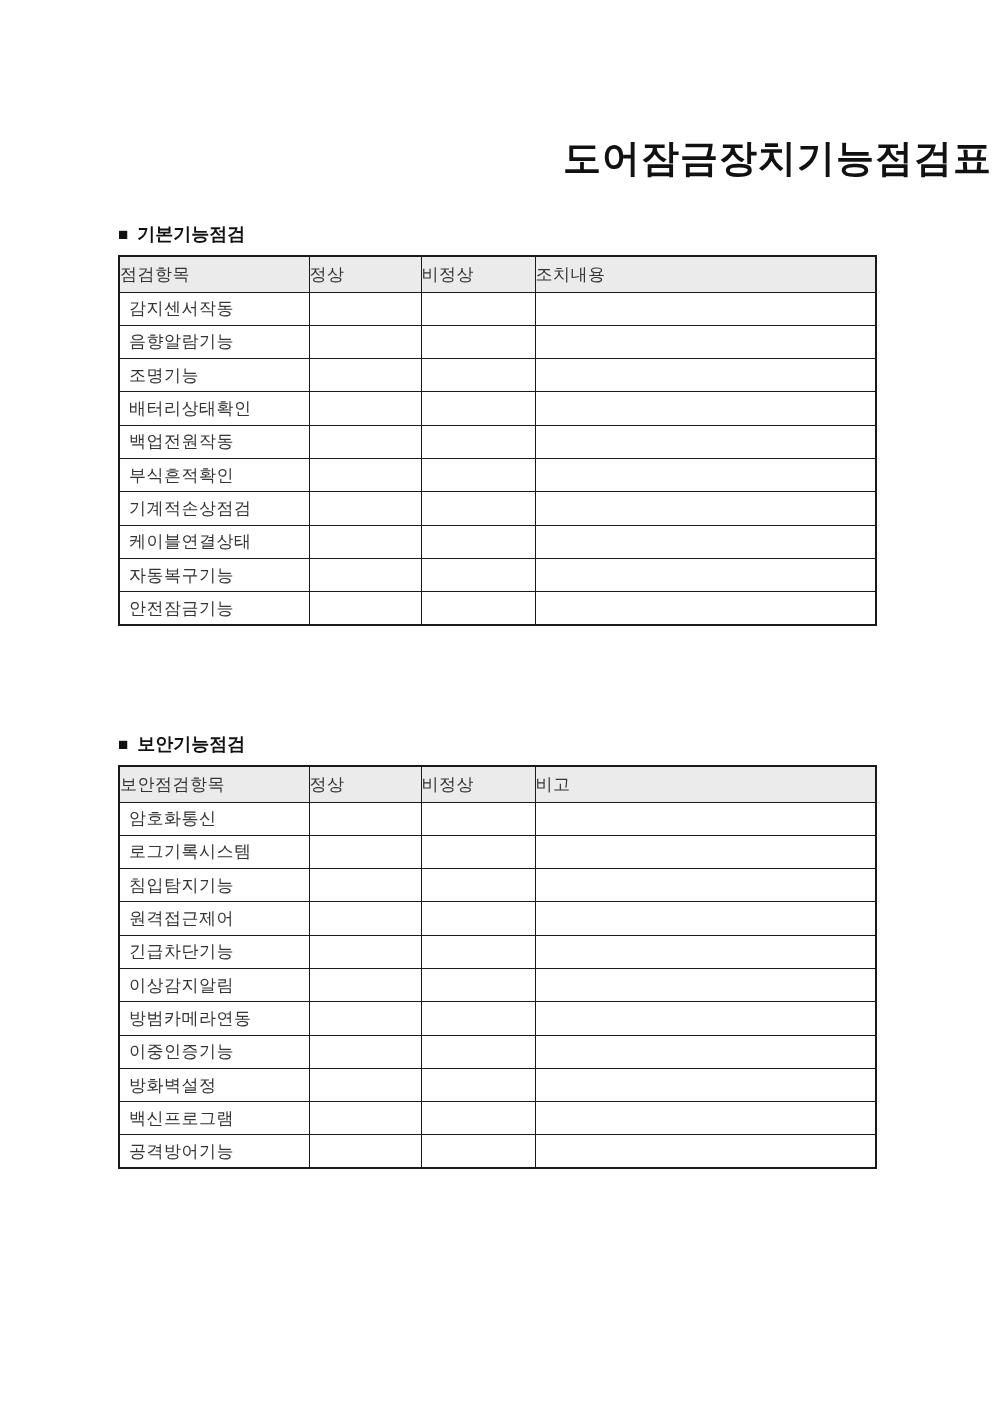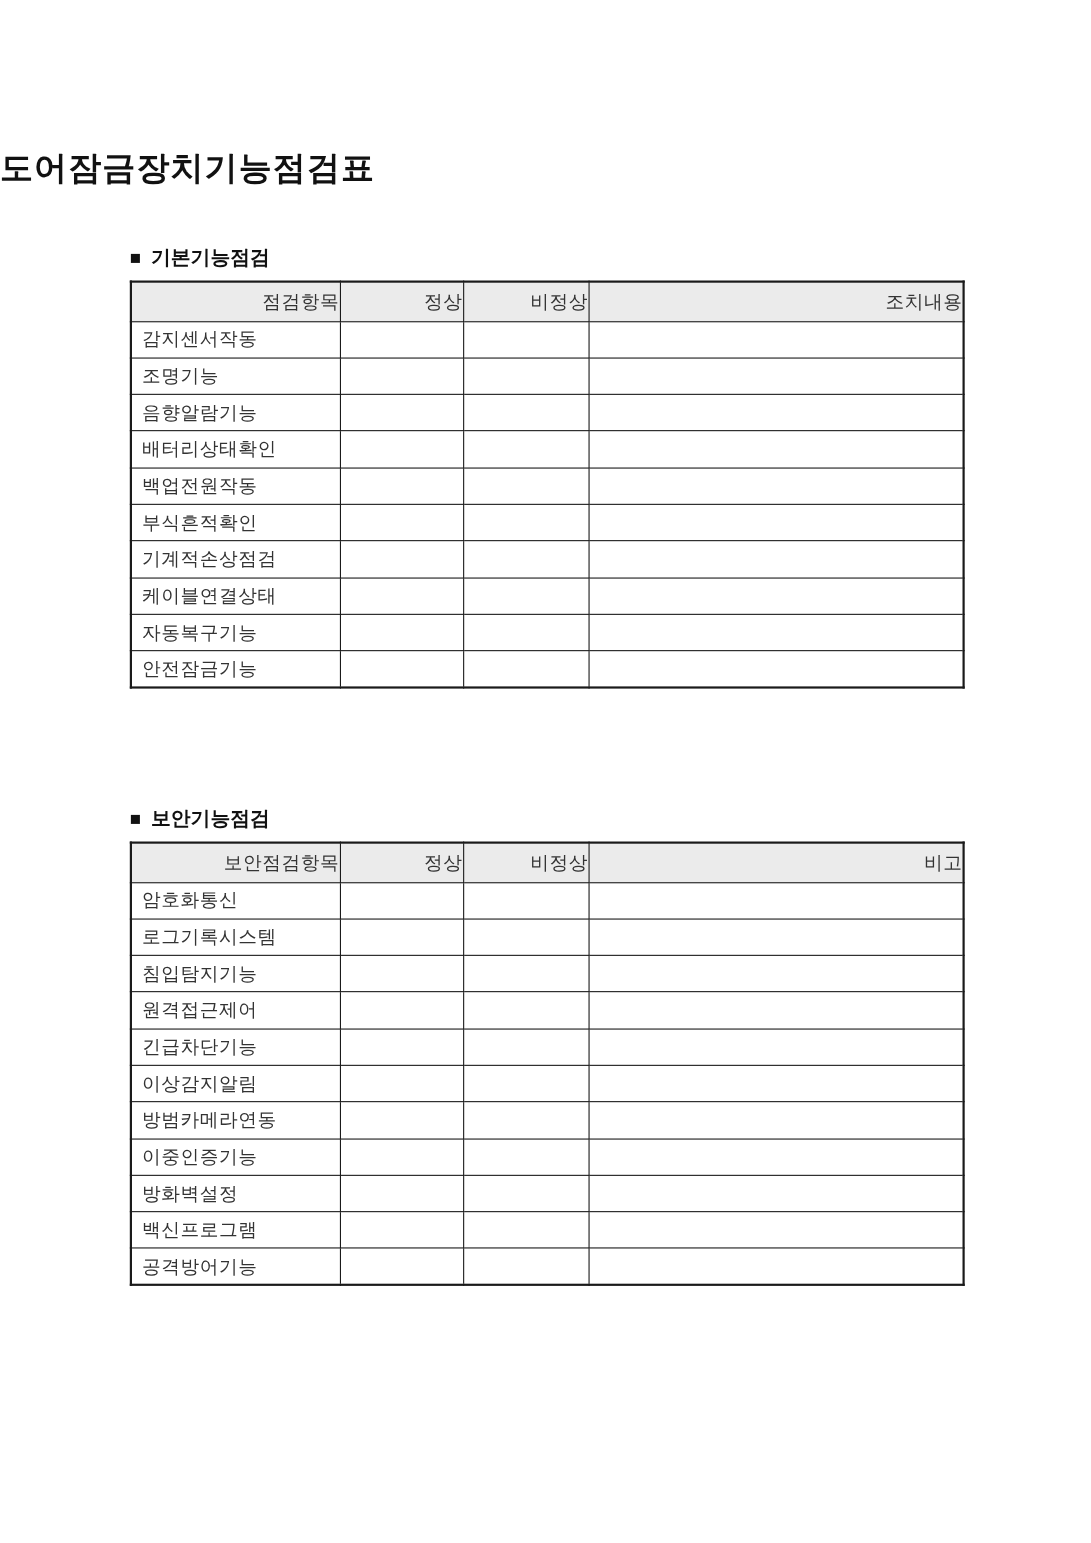--- a/index.html
+++ b/index.html
@@ -13,22 +13,22 @@
     width: 992px;
     height: 1403px;
     background: #ffffff;
     overflow: hidden;
   }
   .title {
     position: absolute;
     top: 133px;
     left: 0;
     right: 0;
-    text-align: left;
-    font-size: 30px;
+    text-align: right;
+    font-size: 38px;
     font-weight: bold;
     letter-spacing: 1px;
     color: #111111;
   }
   .block {
     position: absolute;
     left: 118px;
     width: 757px;
   }
   .block-1 { top: 224px; }
@@ -57,21 +57,21 @@
     color: #333333;
   }
   table.check-table th,
   table.check-table td {
     border: 1px solid #1a1a1a;
   }
   table.check-table thead tr { height: 36px; }
   table.check-table thead th {
     background: #ebebeb;
     font-weight: normal;
-    text-align: right;
+    text-align: left;
     vertical-align: middle;
   }
   table.check-table tbody tr { height: 33.3px; margin-left: 32px; }
   td.cell-item {
     padding-left: 9px;
     text-align: left;
     vertical-align: middle;
   }
   td.cell-blank { background: #ffffff; }
   col.col-item     { width: 190px; }
@@ -109,28 +109,28 @@
       <tbody>
 
           <tr>
             <td class="cell-item">감지센서작동</td>
             <td class="cell-blank"></td>
             <td class="cell-blank"></td>
             <td class="cell-blank"></td>
           </tr>
 
           <tr>
+            <td class="cell-item">음향알람기능</td>
+            <td class="cell-blank"></td>
+            <td class="cell-blank"></td>
+            <td class="cell-blank"></td>
+          </tr>
+
+          <tr>
             <td class="cell-item">조명기능</td>
-            <td class="cell-blank"></td>
-            <td class="cell-blank"></td>
-            <td class="cell-blank"></td>
-          </tr>
-
-          <tr>
-            <td class="cell-item">음향알람기능</td>
             <td class="cell-blank"></td>
             <td class="cell-blank"></td>
             <td class="cell-blank"></td>
           </tr>
 
           <tr>
             <td class="cell-item">배터리상태확인</td>
             <td class="cell-blank"></td>
             <td class="cell-blank"></td>
             <td class="cell-blank"></td>

